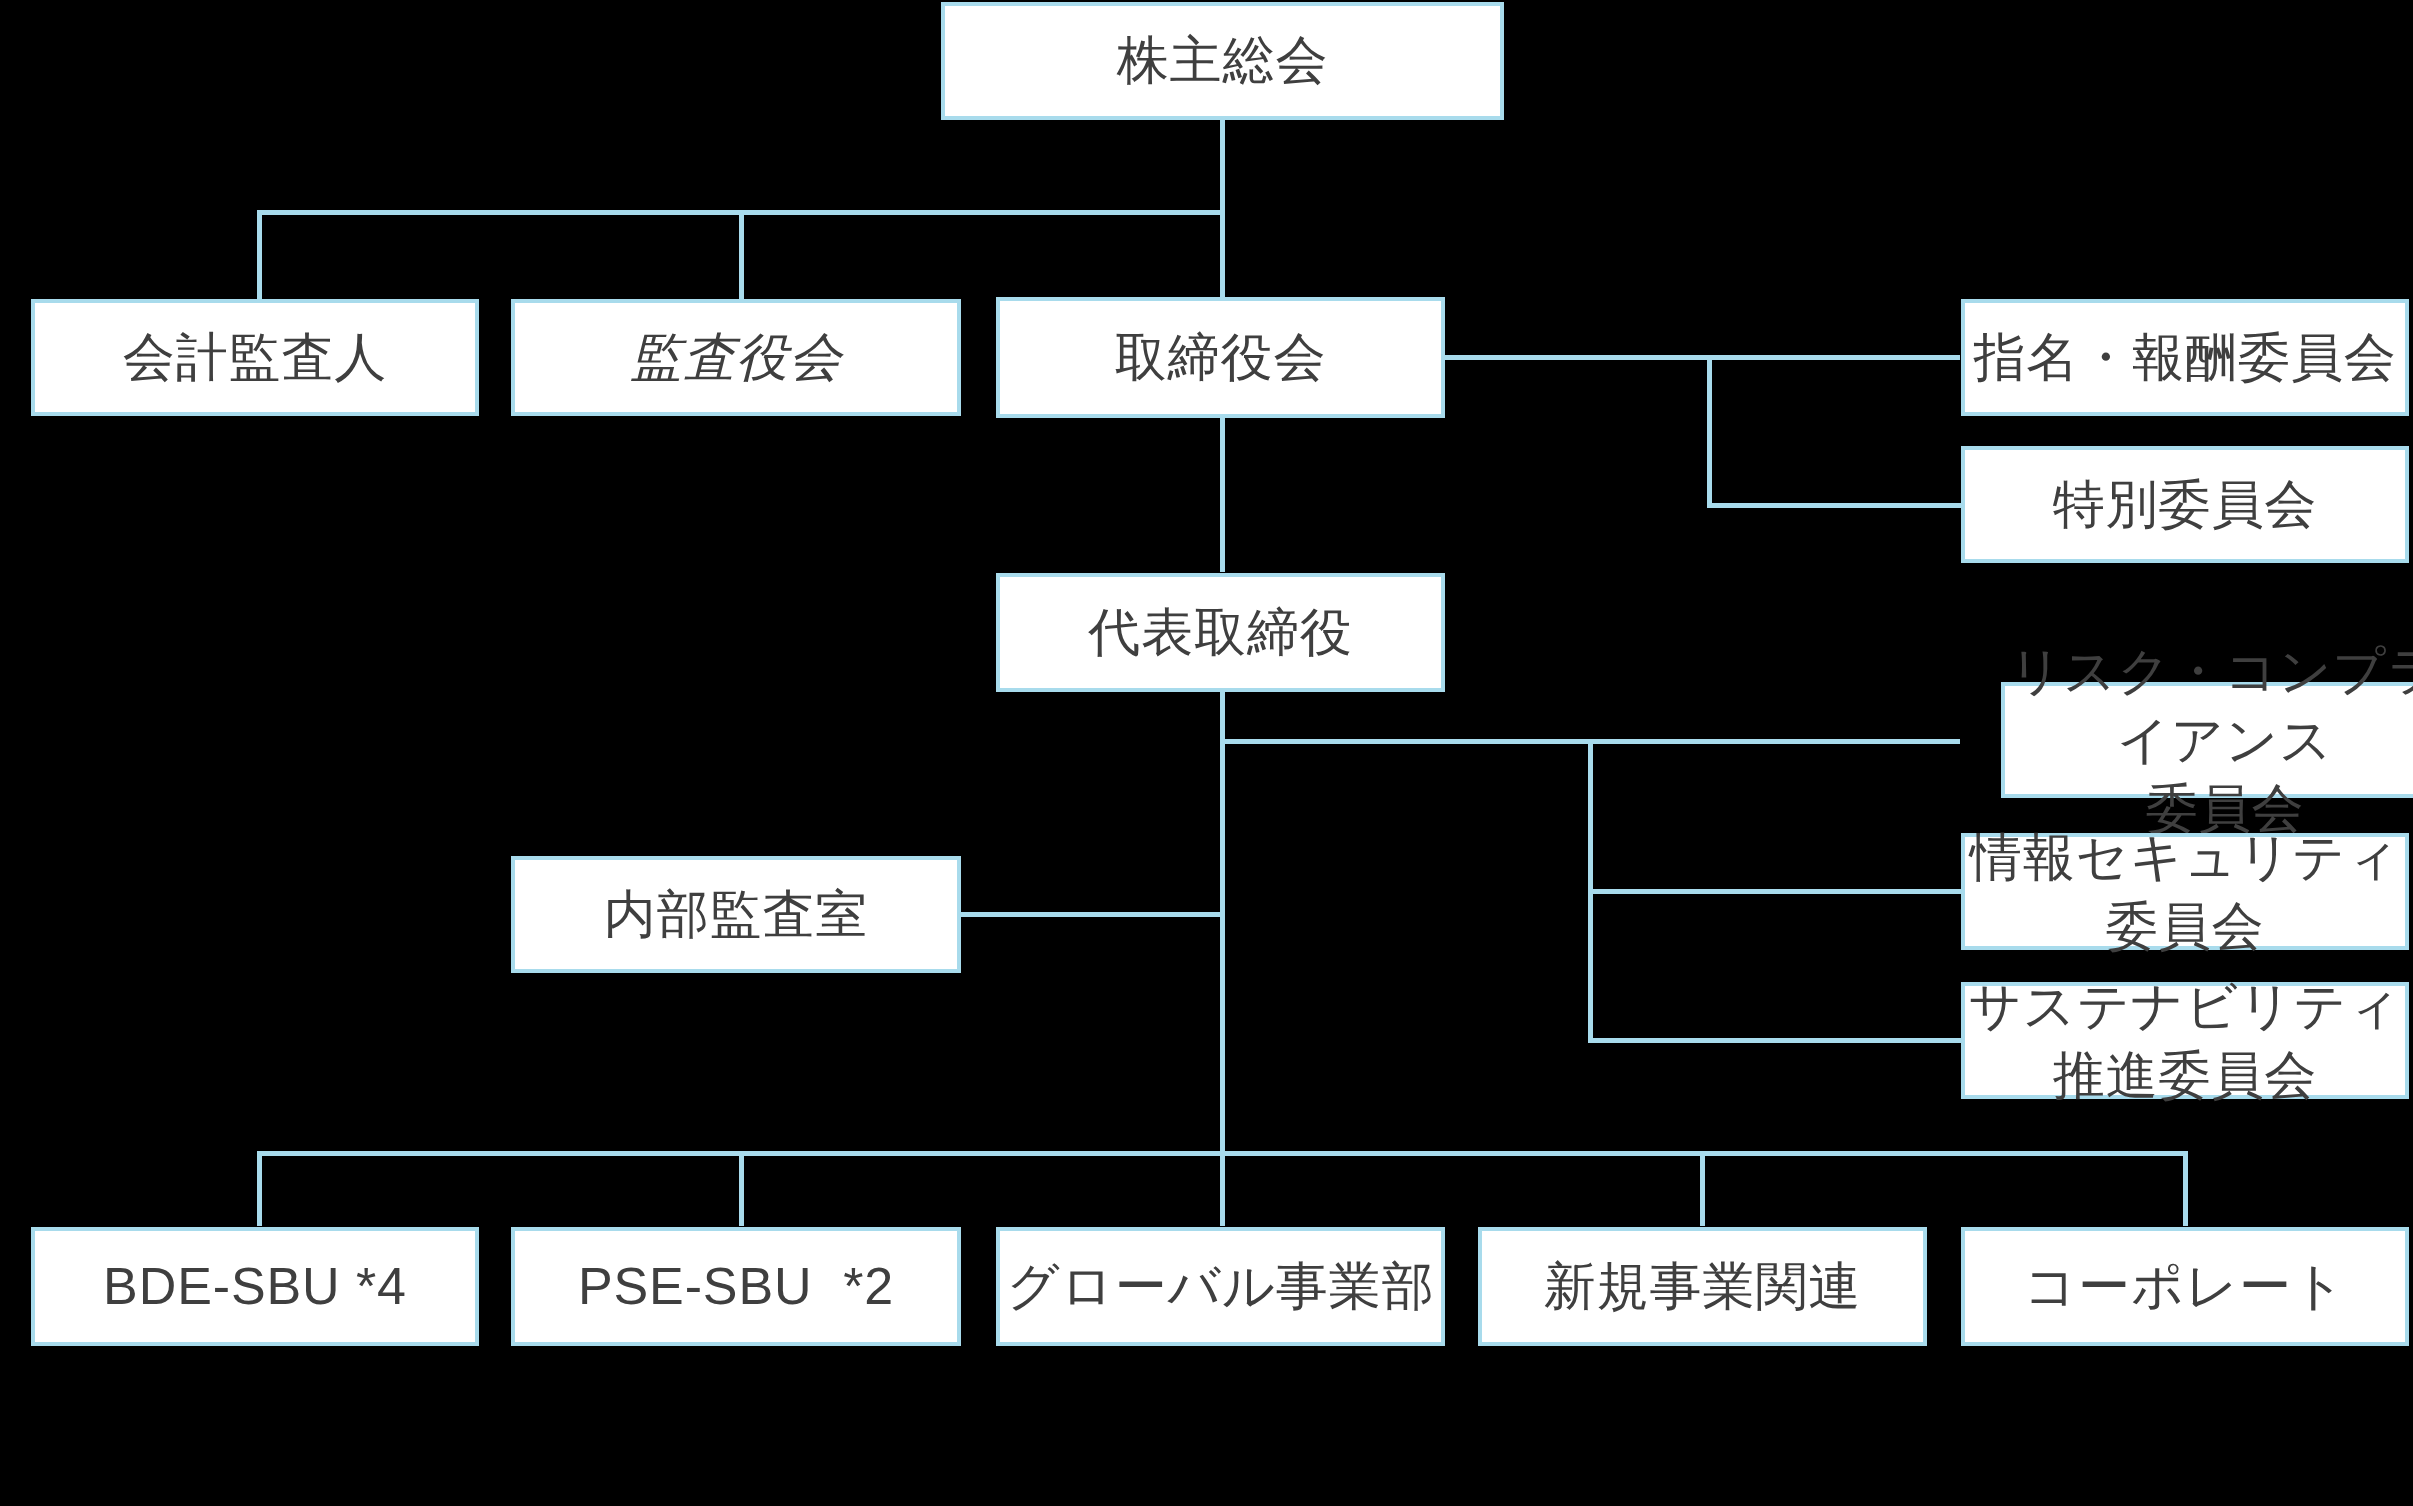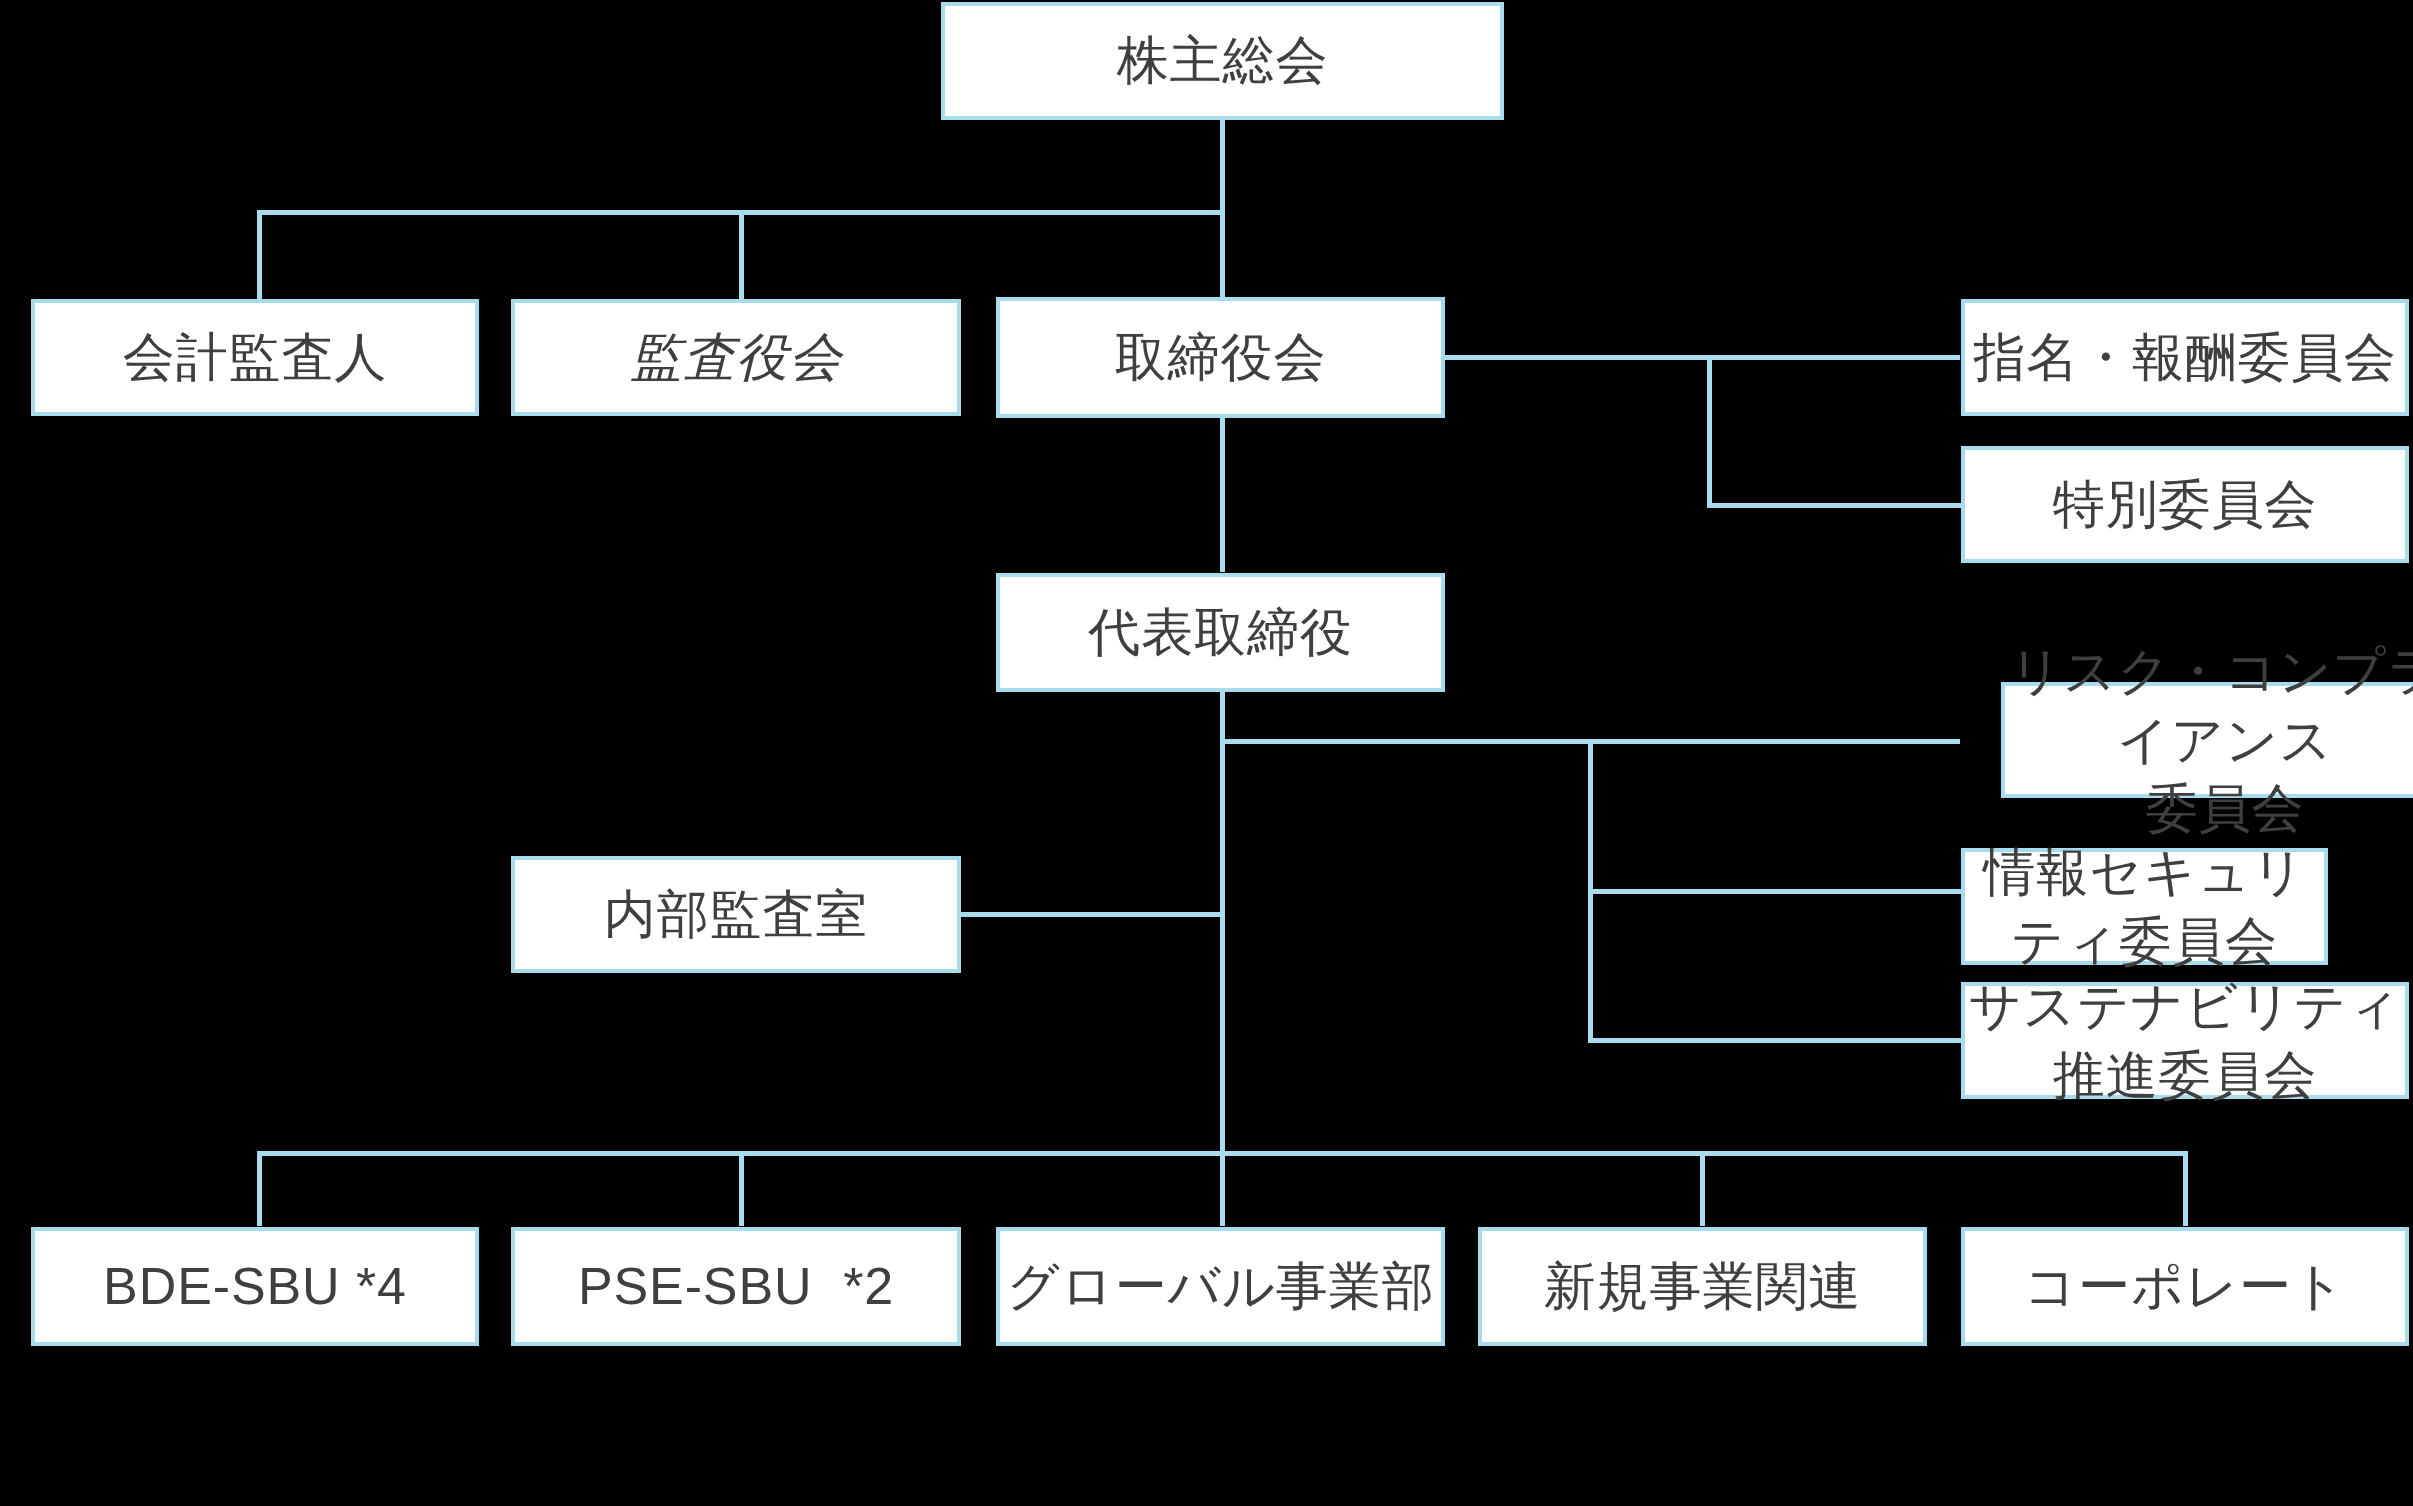--- a/index.html
+++ b/index.html
@@ -78,21 +78,21 @@
     <div class="node" style="left: 1961px; top: 446px; width: 448px; height: 117px;">
       <span class="label">特別委員会</span>
     </div>
     <div class="node" style="left: 996px; top: 573px; width: 449px; height: 119px;">
       <span class="label">代表取締役</span>
     </div>
     <div class="node" style="left: 1961px; top: 682px; width: 448px; height: 116px; margin-left: 40px;">
       <span class="label">リスク・コンプライアンス
 委員会</span>
     </div>
-    <div class="node" style="left: 1961px; top: 833px; width: 367px; height: 117px; margin-top: 15px;">
+    <div class="node" style="left: 1961px; top: 833px; width: 448px; height: 117px;">
       <span class="label">情報セキュリティ委員会</span>
     </div>
     <div class="node" style="left: 1961px; top: 982px; width: 448px; height: 117px;">
       <span class="label">サステナビリティ
 推進委員会</span>
     </div>
     <div class="node" style="left: 511px; top: 856px; width: 450px; height: 117px;">
       <span class="label">内部監査室</span>
     </div>
     <div class="node" style="left: 31px; top: 1227px; width: 448px; height: 119px;">

